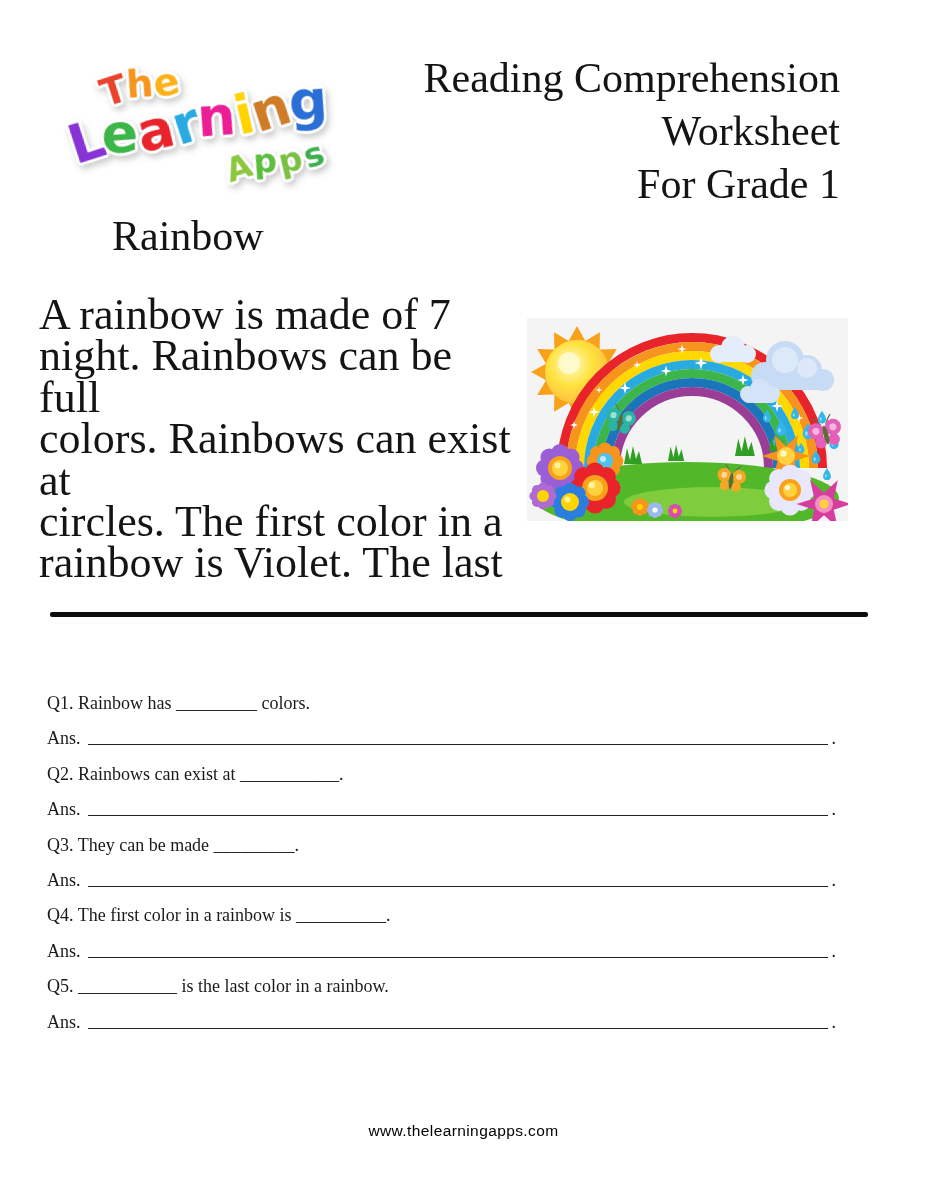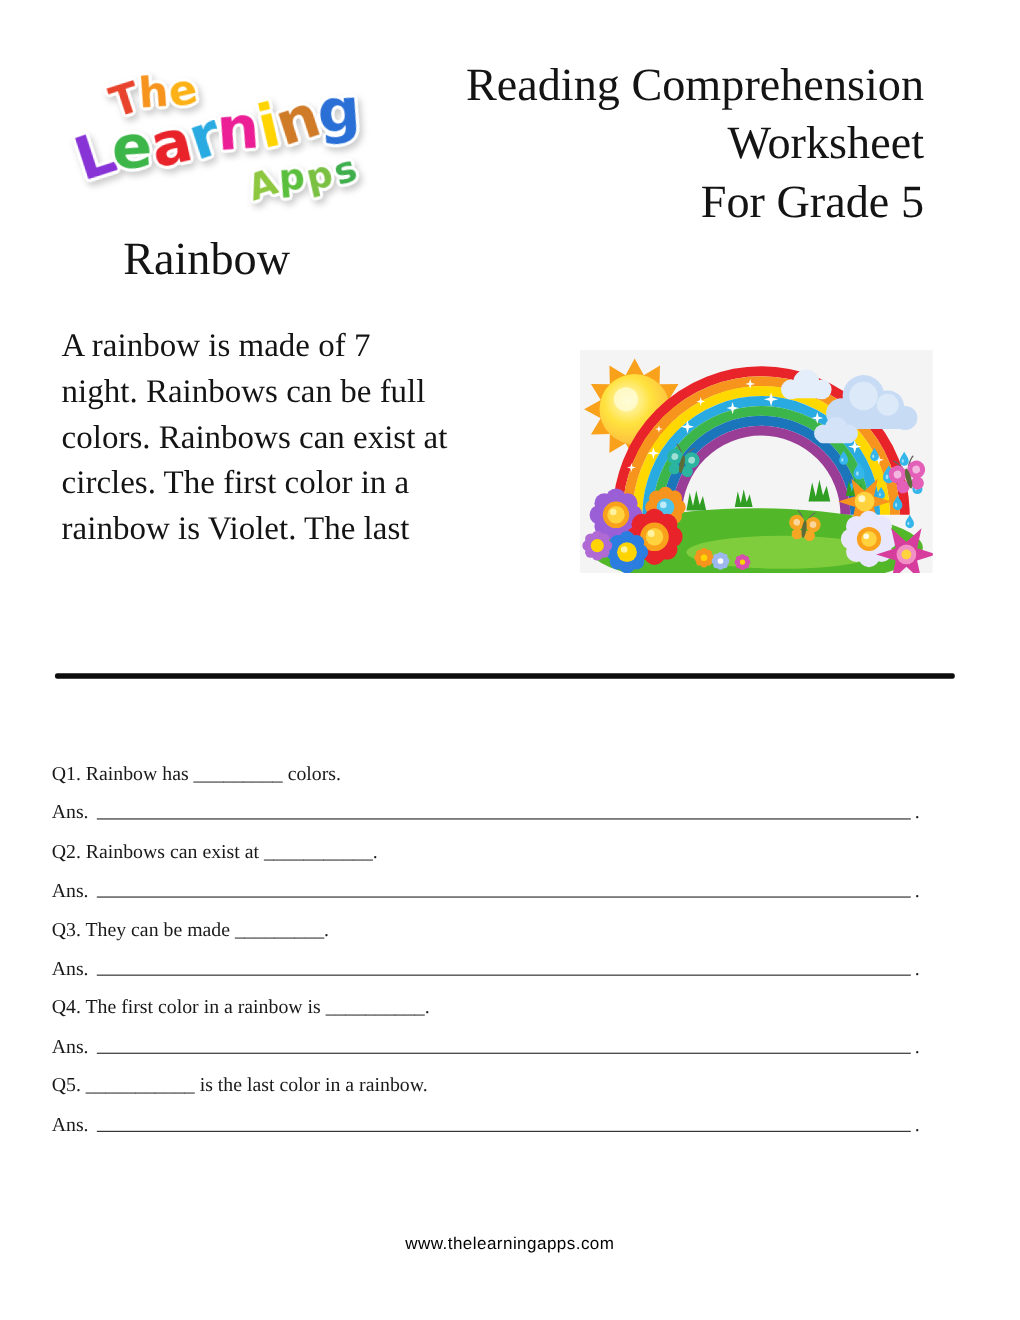--- a/index.html
+++ b/index.html
@@ -21,22 +21,22 @@
   #logo-the{left:42px;top:14px;font-size:38px;}
   #logo-learning{left:2px;top:50px;font-size:54px;letter-spacing:-1px;}
   #logo-apps{left:152px;top:114px;font-size:33px;letter-spacing:2px;}
 
   
   #title{position:absolute;left:320px;top:52px;width:520px;text-align:right;
          font-size:42px;line-height:53px;color:#141414;}
   #passage-heading{position:absolute;left:112px;top:212px;font-size:42px;color:#141414;}
 
   
-  #passage{position:absolute;left:56px;top:294px;width:485px;
-           font-size:30px;line-height:41.4px;color:#141414;}
+  #passage{position:absolute;left:39px;top:294px;width:485px;
+           font-size:44px;line-height:41.4px;color:#141414;}
 
   
   #illustration{position:absolute;left:527px;top:318px;width:321px;height:203px;}
 
   
   #divider{position:absolute;left:50px;top:612px;width:818px;height:5px;
            background:#0d0d0d;border-radius:2px;}
 
   
   #qa{position:absolute;left:47px;top:694px;width:789px;
@@ -56,21 +56,21 @@
 
   <div id="logo">
     <div class="logo-word" id="logo-the"><span style="color: rgb(232, 67, 44);">T</span><span style="color: rgb(247, 148, 29);">h</span><span style="color: rgb(252, 178, 22);">e</span></div>
     <div class="logo-word" id="logo-learning"><span style="color: rgb(136, 51, 214);">L</span><span style="color: rgb(60, 181, 73);">e</span><span style="color: rgb(232, 35, 42);">a</span><span style="color: rgb(41, 171, 226);">r</span><span style="color: rgb(236, 30, 150);">n</span><span style="color: rgb(255, 212, 0);">i</span><span style="color: rgb(207, 123, 40);">n</span><span style="color: rgb(42, 111, 214);">g</span></div>
     <div class="logo-word" id="logo-apps"><span style="color: rgb(141, 198, 63);">A</span><span style="color: rgb(91, 191, 62);">p</span><span style="color: rgb(122, 193, 67);">p</span><span style="color: rgb(63, 175, 78);">s</span></div>
   </div>
 
   <div id="title">
     <div>Reading Comprehension</div>
     <div>Worksheet</div>
-    <div>For Grade 5</div>
+    <div>For Grade 1</div>
   </div>
 
   <div id="passage-heading">Rainbow</div>
 
   <div id="passage">
     <div>A rainbow is made of 7</div>
     <div>night. Rainbows can be full</div>
     <div>colors. Rainbows can exist at</div>
     <div>circles. The first color in a</div>
     <div>rainbow is Violet. The last</div>

